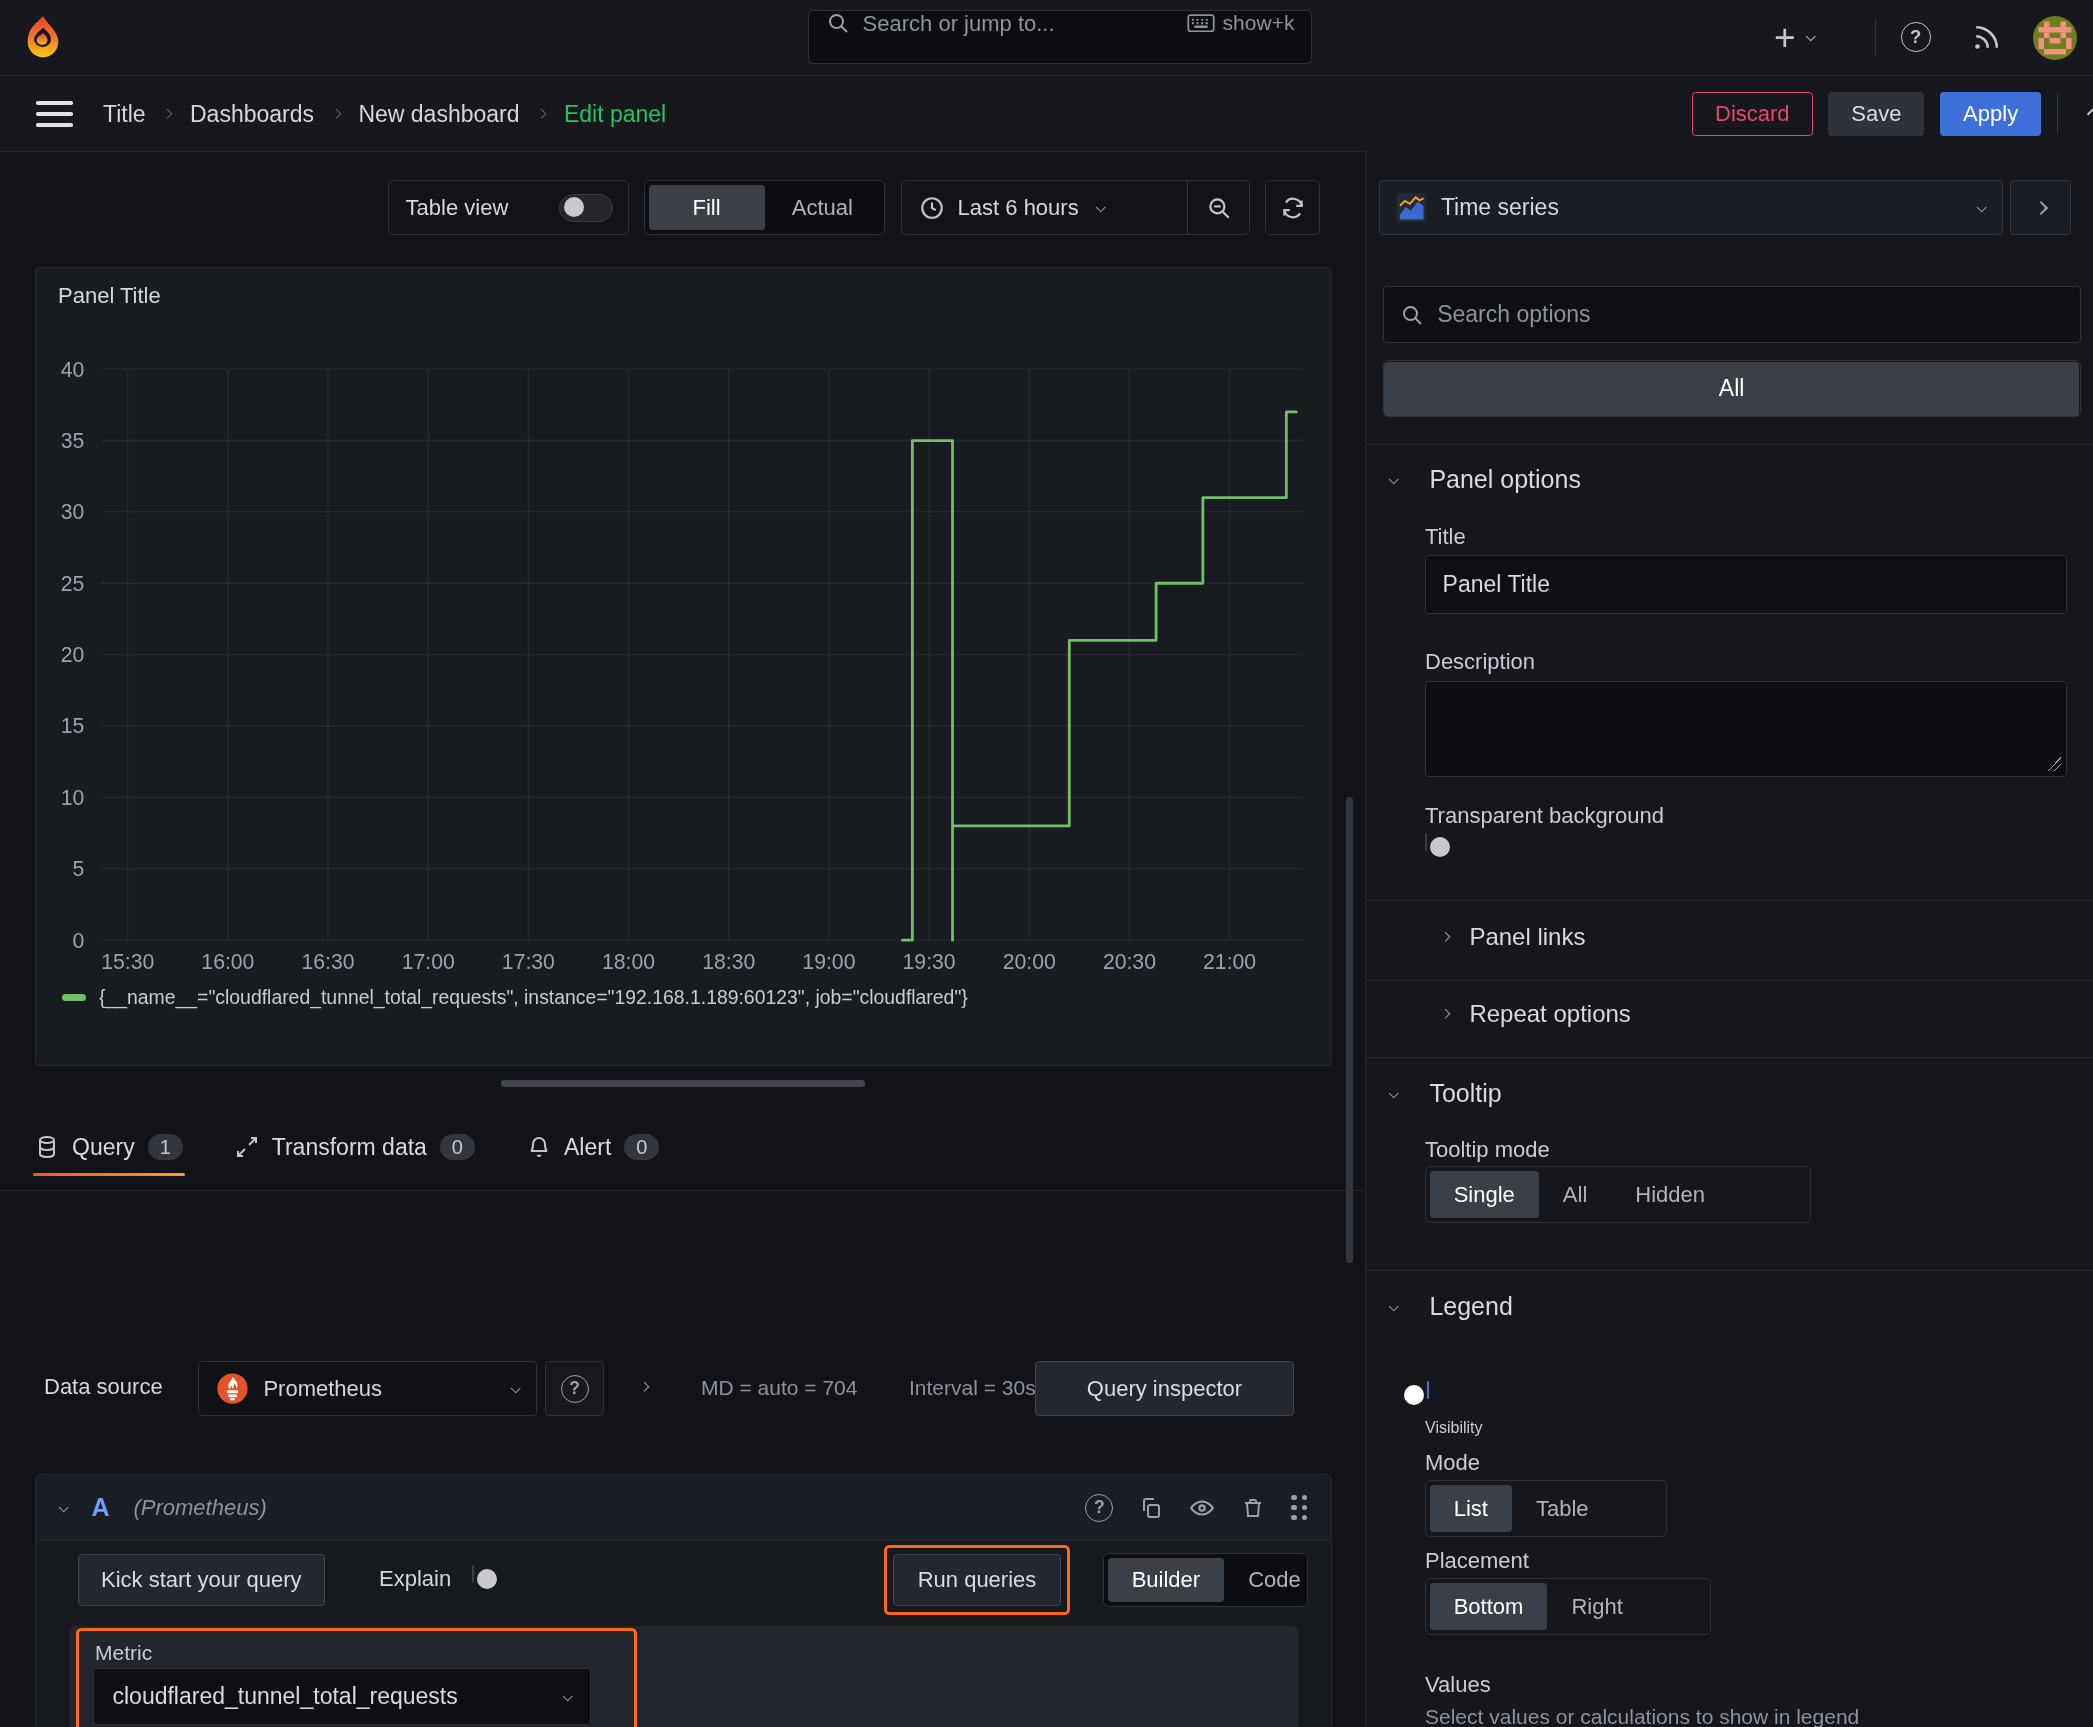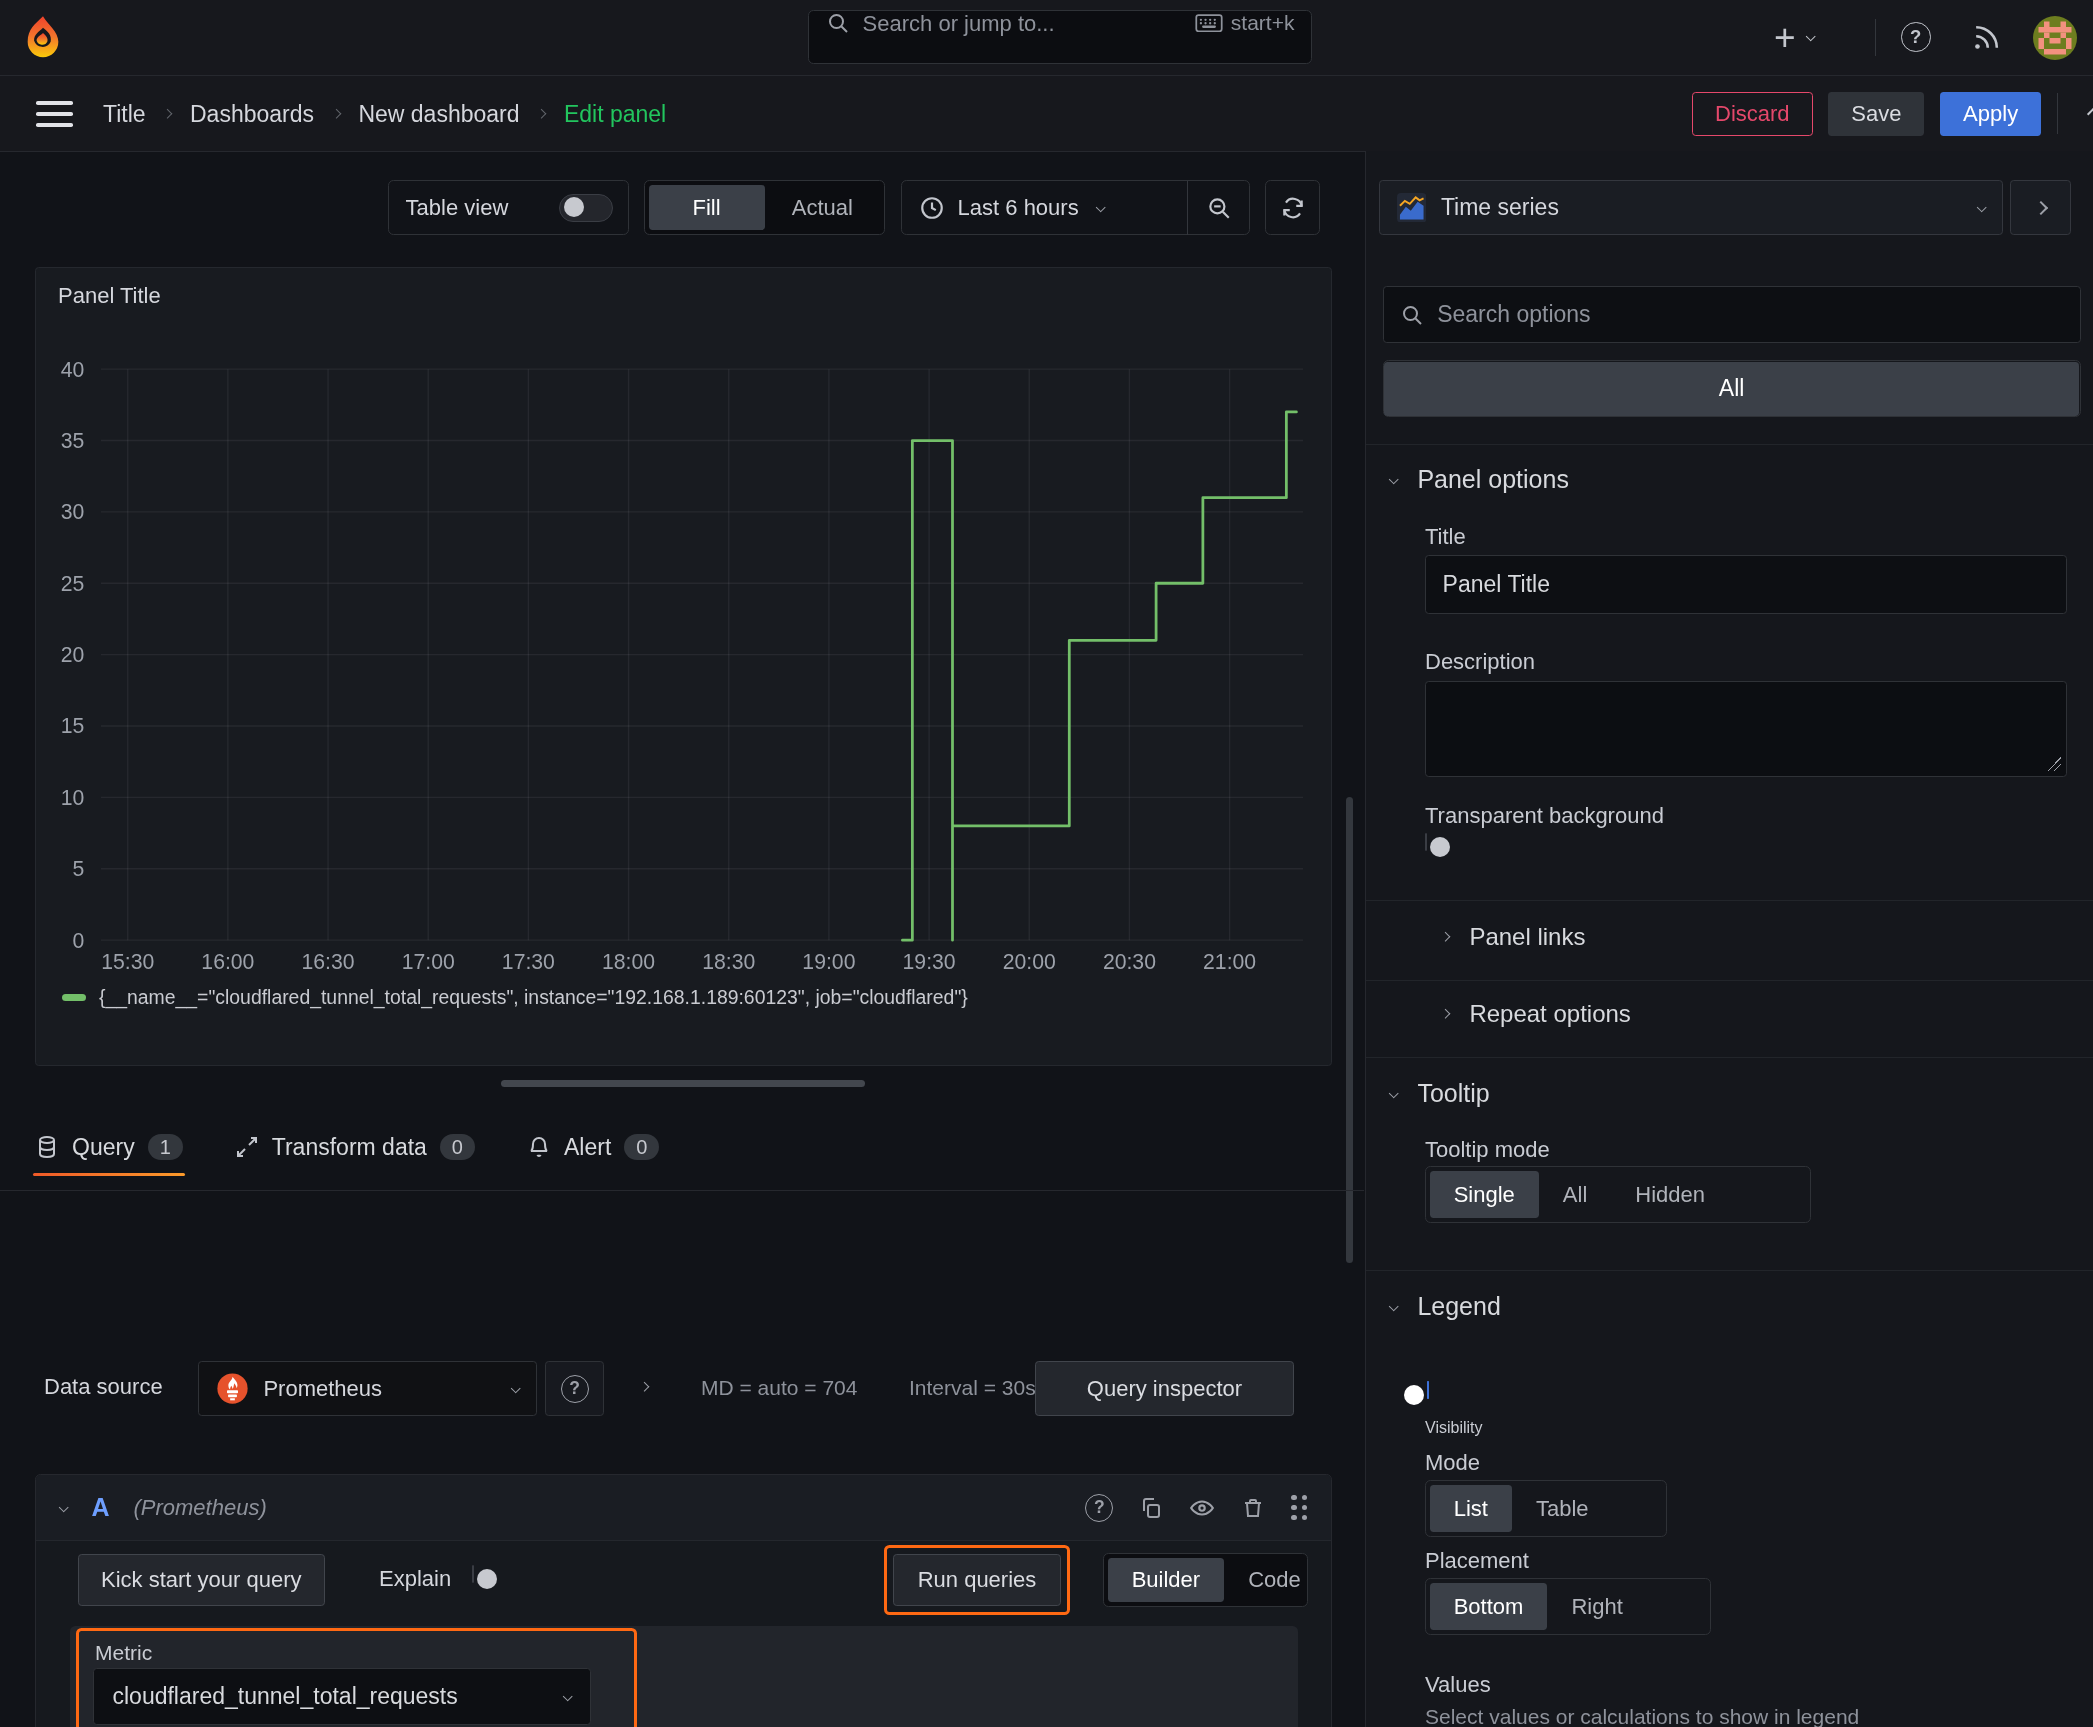--- a/index.html
+++ b/index.html
@@ -73,21 +73,21 @@
   .qicons{margin-left:auto;display:flex;align-items:center;gap:26px;color:var(--txt2)}
   .dots{display:grid;grid-template-columns:repeat(2,5.5px);grid-auto-rows:5.5px;gap:4.6px}
   .dots i{width:5.5px;height:5.5px;border-radius:50%;background:currentColor}
   .annot{position:absolute;border:3.7px solid var(--orange);border-radius:5.5px;pointer-events:none}
   .editor{position:absolute;left:34px;top:151px;width:1228px;height:258px;background:var(--editor);border-radius:5.5px 5.5px 0 0}
   .lbl{font-size:21px;color:#c9ccd3}
   .dselect{background:var(--input);border:0.9px solid var(--border);border-radius:3.7px;display:flex;align-items:center;padding:0 18.5px;gap:16.6px;color:#d8dade;cursor:pointer}
   
   .sidebar{position:absolute;left:1365px;top:151px;width:728px;height:1576px;background:#15171c;border-left:0.9px solid var(--border2)}
   .sbdiv{position:absolute;left:0;width:728px;border-top:0.9px solid #22252a}
-  .sechead{position:absolute;display:flex;align-items:center;gap:20px;font-size:25px;color:#d8dade;font-weight:500;cursor:pointer}
+  .sechead{position:absolute;display:flex;align-items:center;gap:32px;font-size:25px;color:#d8dade;font-weight:500;cursor:pointer}
   .sublink{position:absolute;display:flex;align-items:center;gap:20px;font-size:24px;color:#d8dade;cursor:pointer}
   .input{background:var(--input);border:0.9px solid var(--border);border-radius:3.7px;color:#d8dade;font-size:23px;font-family:"Liberation Sans",sans-serif;padding:0 16.6px}
   input.input::placeholder{color:var(--txt3)}
   .resize{position:absolute;right:4.6px;bottom:4.6px;width:14.8px;height:14.8px;background:
     linear-gradient(135deg,transparent 0 50%,#9da0a8 50% 56%,transparent 56% 72%,#9da0a8 72% 78%,transparent 78%)}
   .scrollpill{position:absolute;background:#43474e;border-radius:3.7px}
 </style>
 </head>
 <body>
 
@@ -117,21 +117,21 @@
           </svg>
       </span>
       <span class="ph">Search or jump to...</span>
       <span class="kbd">
         <span>
           <svg width="28" height="18.5" viewBox="0 0 24 16" fill="none" stroke="currentColor" stroke-width="1.5">
               <rect x="1" y="1" width="22" height="14" rx="2"></rect>
               <path d="M5 5h.01M9 5h.01M13 5h.01M17 5h.01M5 8h.01M9 8h.01M13 8h.01M17 8h.01M7 11h10" stroke-linecap="round" stroke-width="2"></path>
             </svg>
         </span>
-        <span>start+k</span>
+        <span>show+k</span>
       </span>
     </div>
 
     <div class="icnbtn abs" style="left:1774px;top:18.5px;gap:11px">
       <span style="font-size:37px;font-weight:300;line-height:37px">+</span>
       <span class="chv down sm"></span>
     </div>
     <div class="vdiv abs" style="left:1875px;top:19.4px;height:37px"></div>
     <div class="icnbtn abs" style="left:1901px;top:22px">
       <span class="qcircle">?</span>

